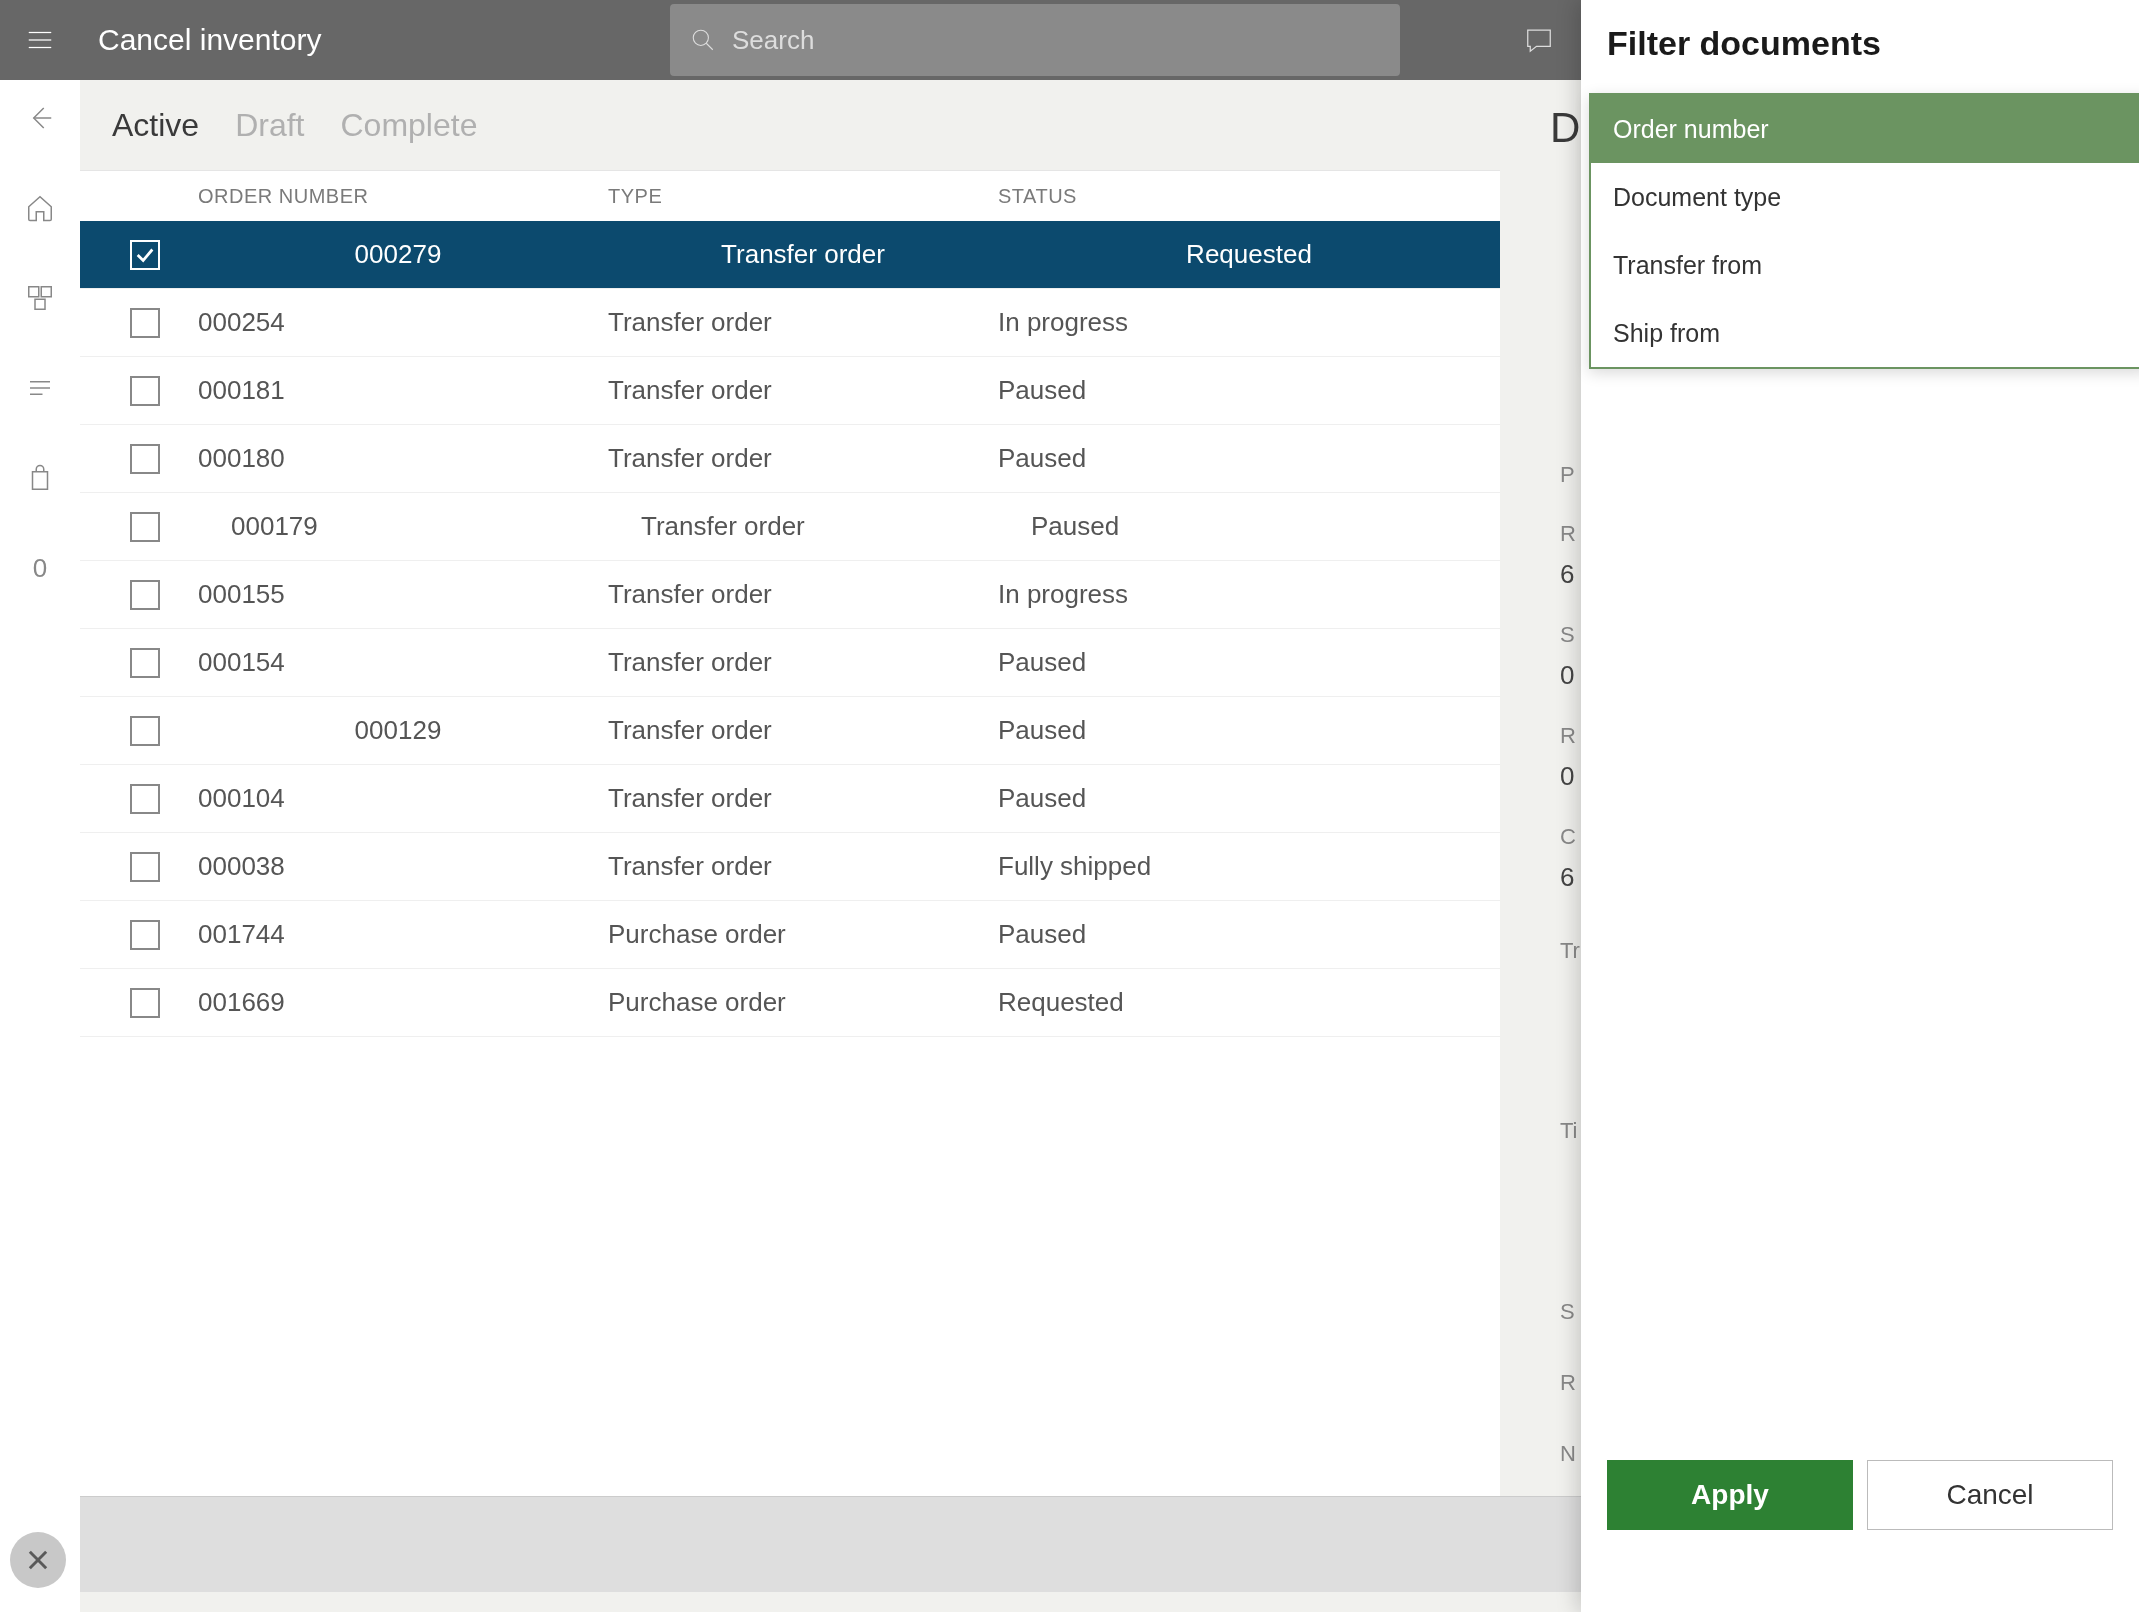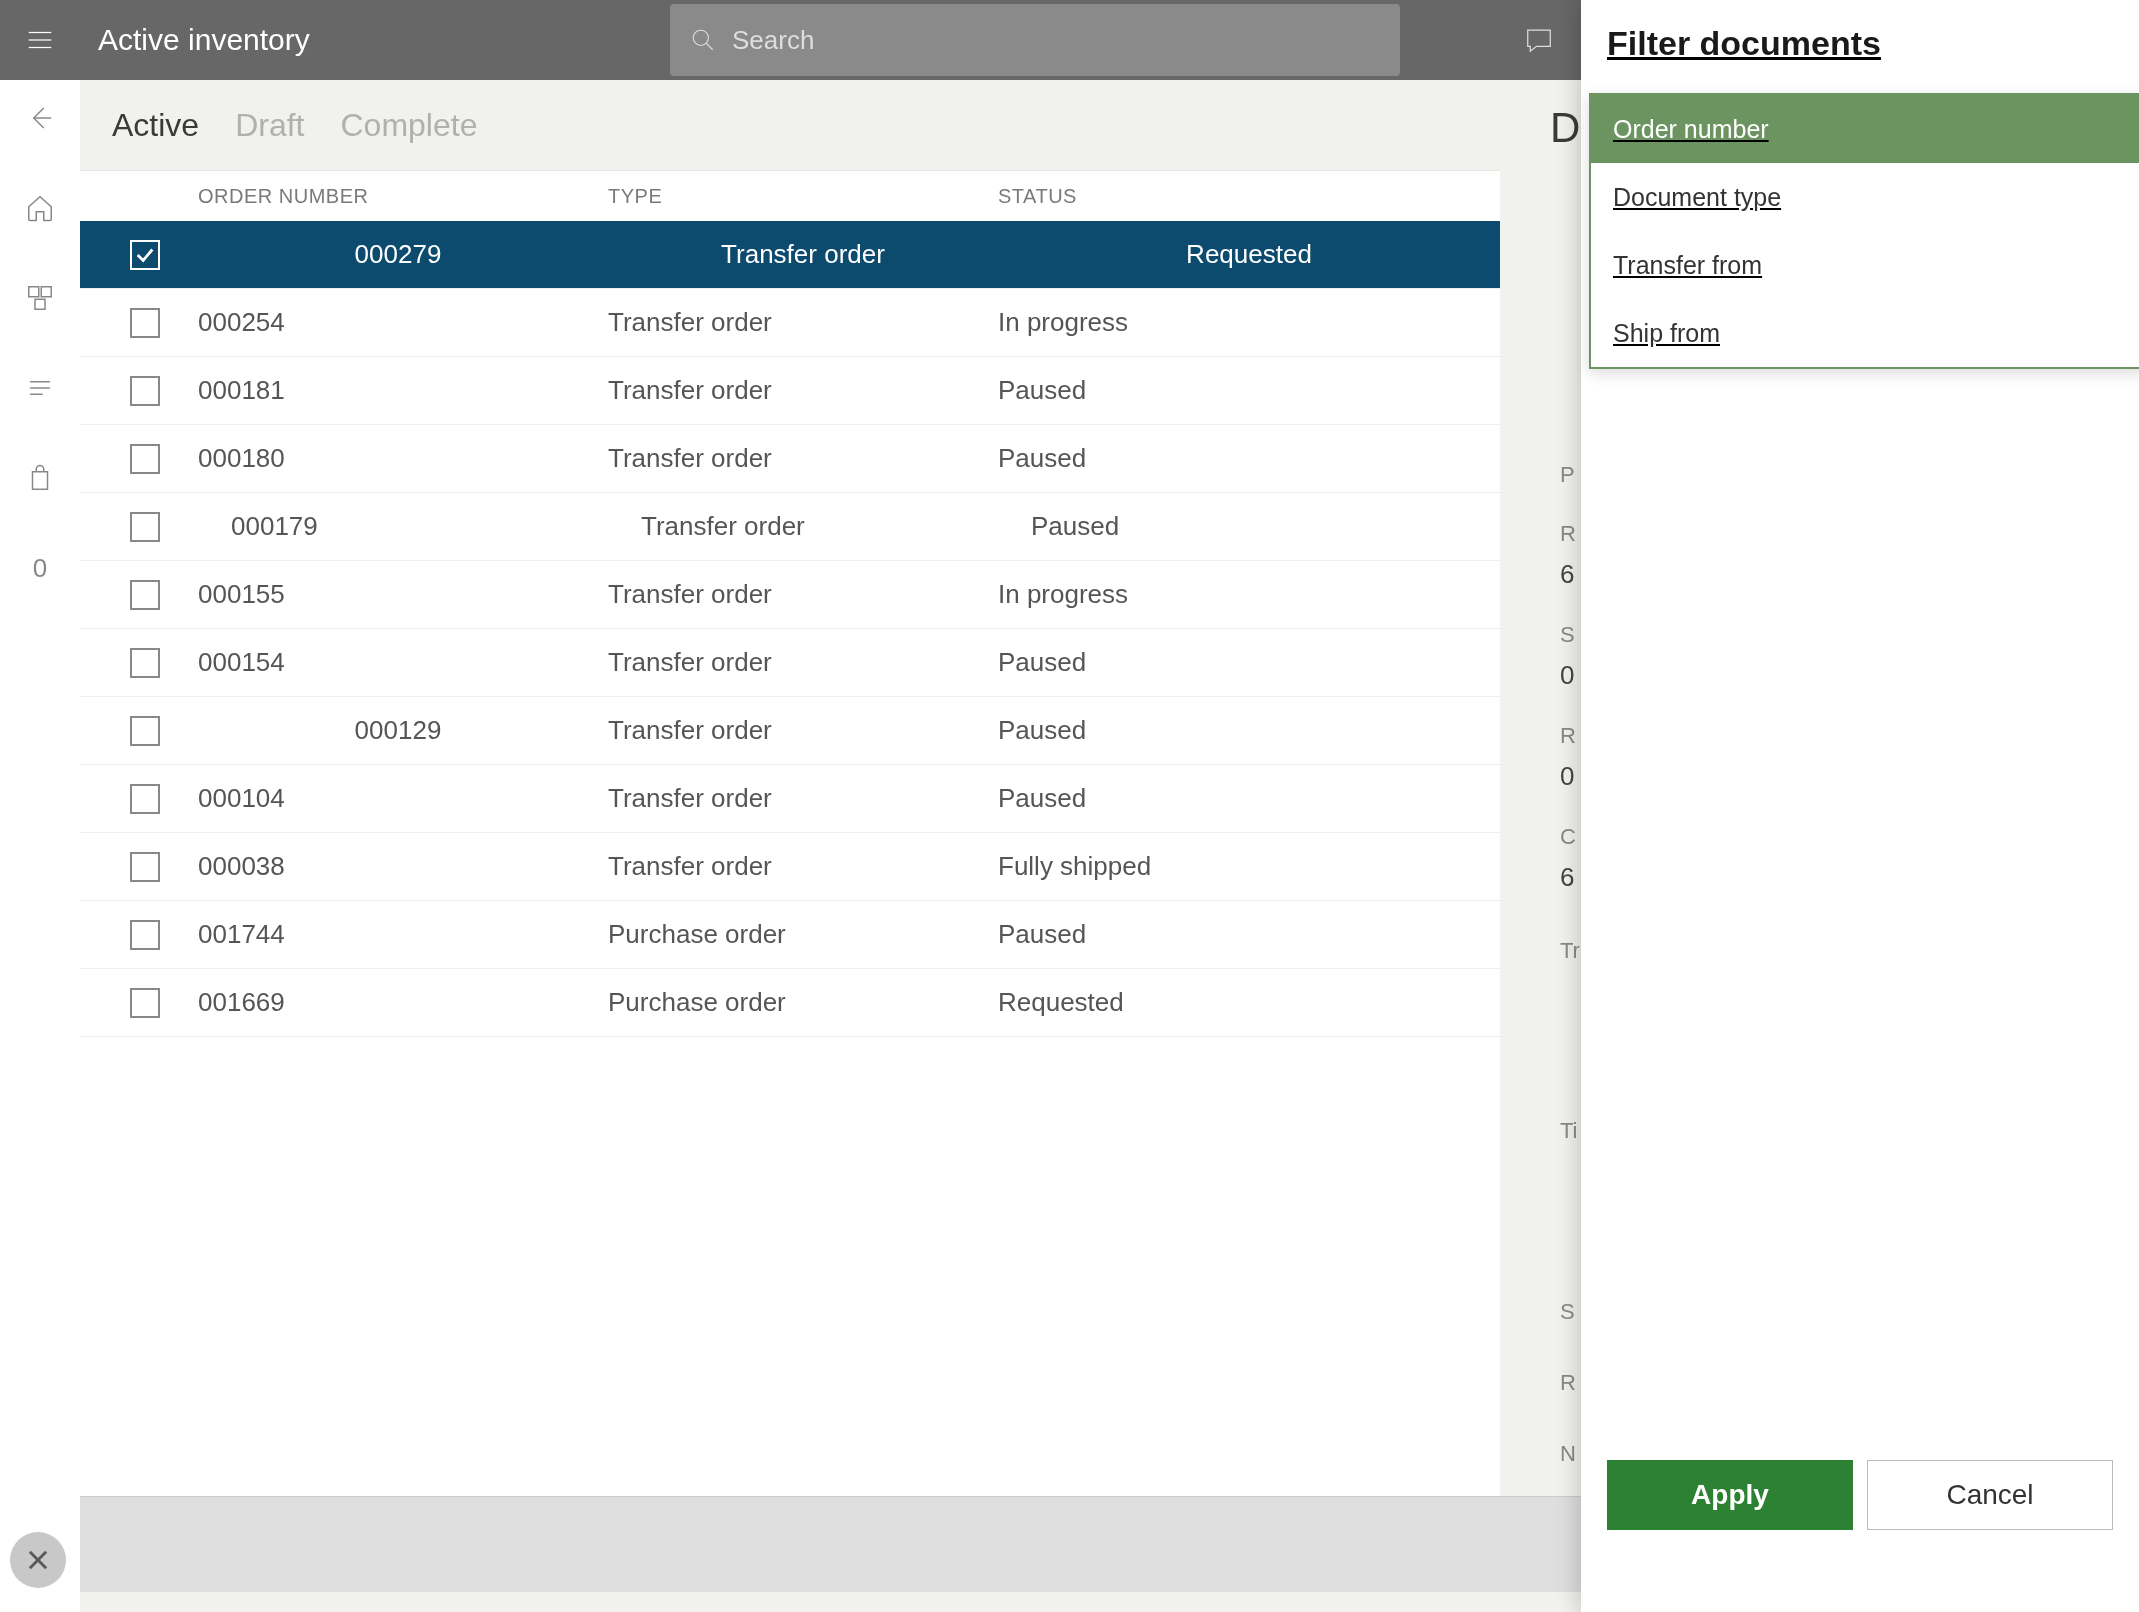--- a/index.html
+++ b/index.html
@@ -204,21 +204,20 @@
   
   .overlay {
     position: absolute;
     top: 0; right: 0;
     width: 558px;
     height: 100%;
     background: #fff;
     box-shadow: -4px 0 20px rgba(0,0,0,0.18);
     z-index: 100;
     padding: 24px 26px;
-    text-decoration: underline;
   }
   .overlay-title {
     font-size: 34px;
     font-weight: 600;
     color: #1a1a1a;
     margin-bottom: 30px;
   }
   .overlay-actions {
     display: flex;
     gap: 28px;
@@ -290,21 +289,21 @@
 <body>
 
 <div class="header">
   <div class="hamburger">
     <svg viewBox="0 0 24 24">
         <line x1="3" y1="6" x2="21" y2="6"></line>
         <line x1="3" y1="12" x2="21" y2="12"></line>
         <line x1="3" y1="18" x2="21" y2="18"></line>
       </svg>
   </div>
-  <div class="page-title">Active inventory</div>
+  <div class="page-title">Cancel inventory</div>
   <div class="search-box">
     <svg viewBox="0 0 24 24">
         <circle cx="10" cy="10" r="7"></circle>
         <line x1="21" y1="21" x2="15" y2="15"></line>
       </svg>
     <span>Search</span>
   </div>
   <div class="chat-icon">
     <svg viewBox="0 0 24 24">
         <path d="M3 4h18v13H10l-5 4v-4H3z"></path>

